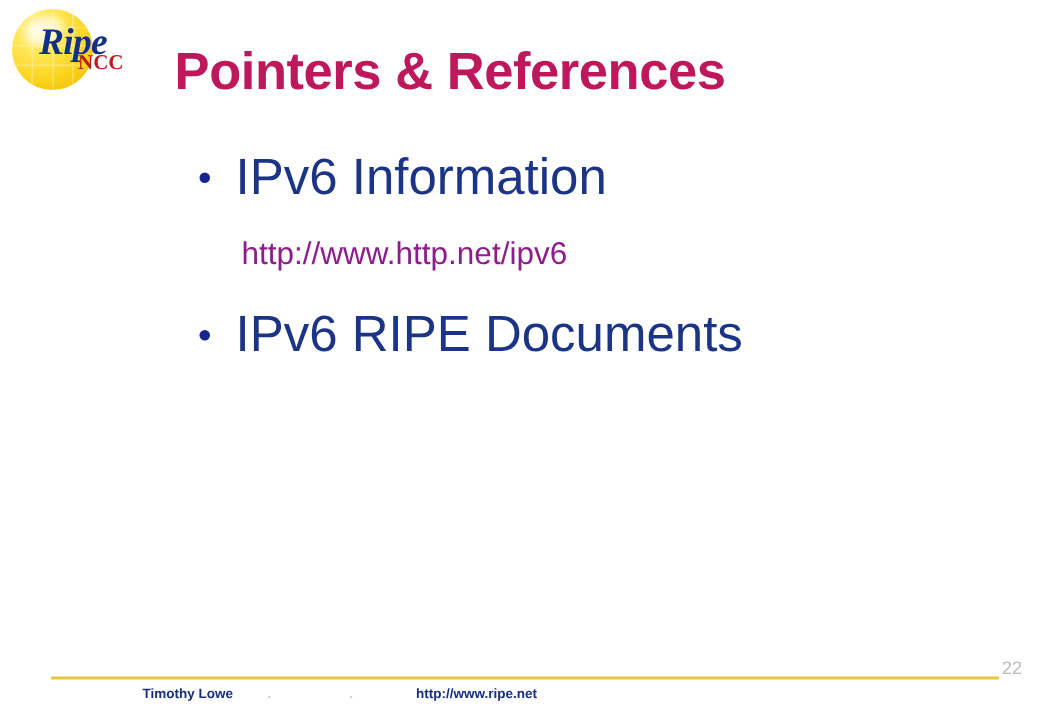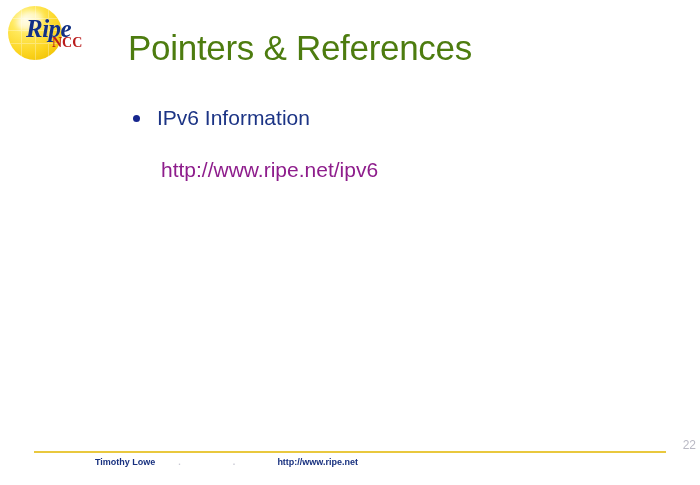--- a/index.html
+++ b/index.html
@@ -87,22 +87,22 @@
   }
 
   
   #title {
     position: absolute;
     left: 0;
     top: 28px;
     width: 600px;
     text-align: center;
     font-size: 35px;
-    font-weight: normal;
-    color: #4d7c0f;
+    font-weight: bold;
+    color: #be185d;
     letter-spacing: -0.3px;
     white-space: nowrap;
   }
 
   
   #body-block {
     position: absolute;
     left: 128px;
     top: 101px;
     width: 540px;
@@ -117,21 +117,21 @@
     left: 5px;
     top: 14px;
     width: 7px;
     height: 7px;
     border-radius: 50%;
     background: #16268e;
   }
   .bullet-text {
     display: block;
     margin-left: 29px;
-    font-size: 21px;
+    font-size: 34px;
     color: #1c3485;
     line-height: 34px;
     white-space: nowrap;
   }
   .url-text {
     display: block;
     margin-left: 33px;
     font-size: 21px;
     color: #8e1d8c;
     line-height: 26px;
@@ -151,21 +151,21 @@
     height: 2px;
     background: #e9c83e;
   }
   #page-number {
     position: absolute;
     left: 668px;
     top: 438px;
     width: 28px;
     font-size: 12px;
     color: #b9b9c4;
-    text-align: right;
+    text-align: left;
   }
   #footer-bar {
     position: absolute;
     left: 95px;
     top: 457px;
     width: 545px;
     display: flex;
     align-items: baseline;
     font-size: 9px;
     font-weight: bold;
@@ -204,22 +204,26 @@
   </div>
 
   <div id="title">Pointers &amp; References</div>
 
   <div id="body-block">
 
     <div class="bullet-row" id="bullet-1">
       <span class="bullet-dot"></span>
       <span class="bullet-text">IPv6 Information</span>
     </div>
-    <a class="url-text" id="url-1" href="#" style="text-decoration:none;">http://www.ripe.net/ipv6</a>
-
+    <a class="url-text" id="url-1" href="#" style="text-decoration:none;">http://www.http.net/ipv6</a>
+
+    <div class="bullet-row" id="bullet-2">
+      <span class="bullet-dot"></span>
+      <span class="bullet-text">IPv6 RIPE Documents</span>
+    </div>
 
   </div>
 
   <div id="footer-rule"></div>
   <div id="page-number">22</div>
 
   <div id="footer-bar">
     <span id="footer-author">Timothy Lowe</span>
     <span id="footer-sep-1" class="footer-sep">.</span>
     <span id="footer-sep-2" class="footer-sep">.</span>

